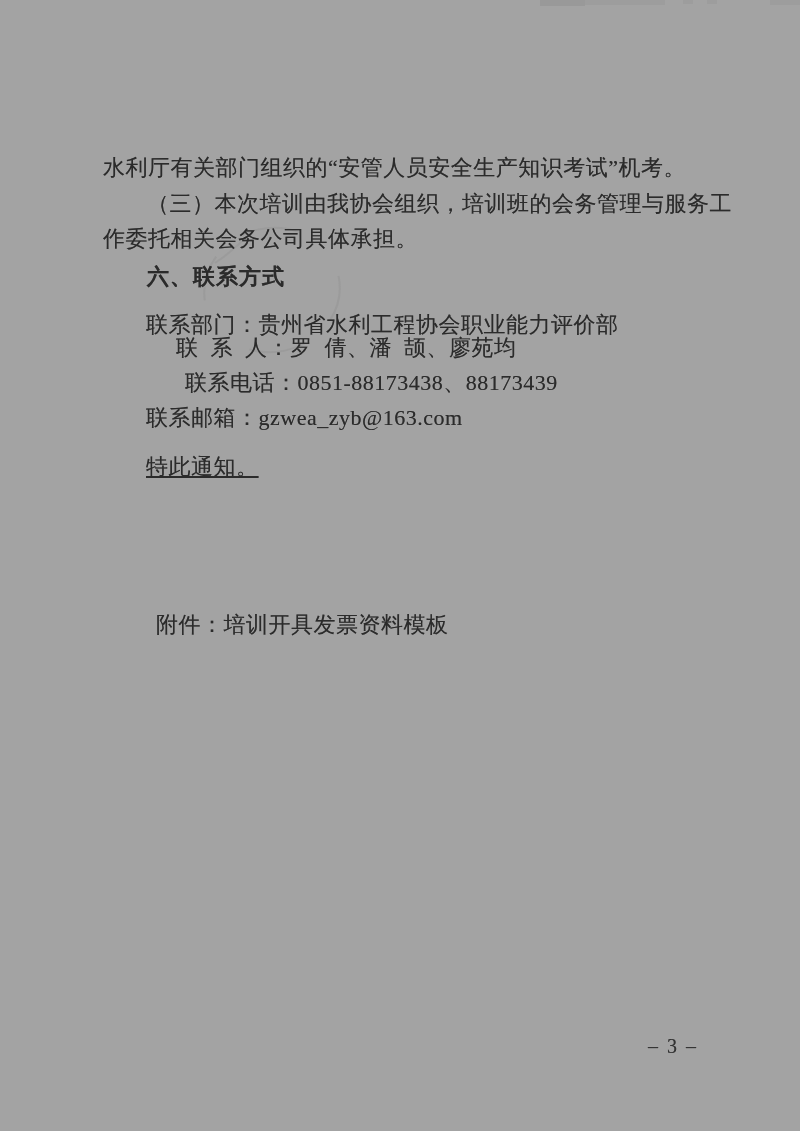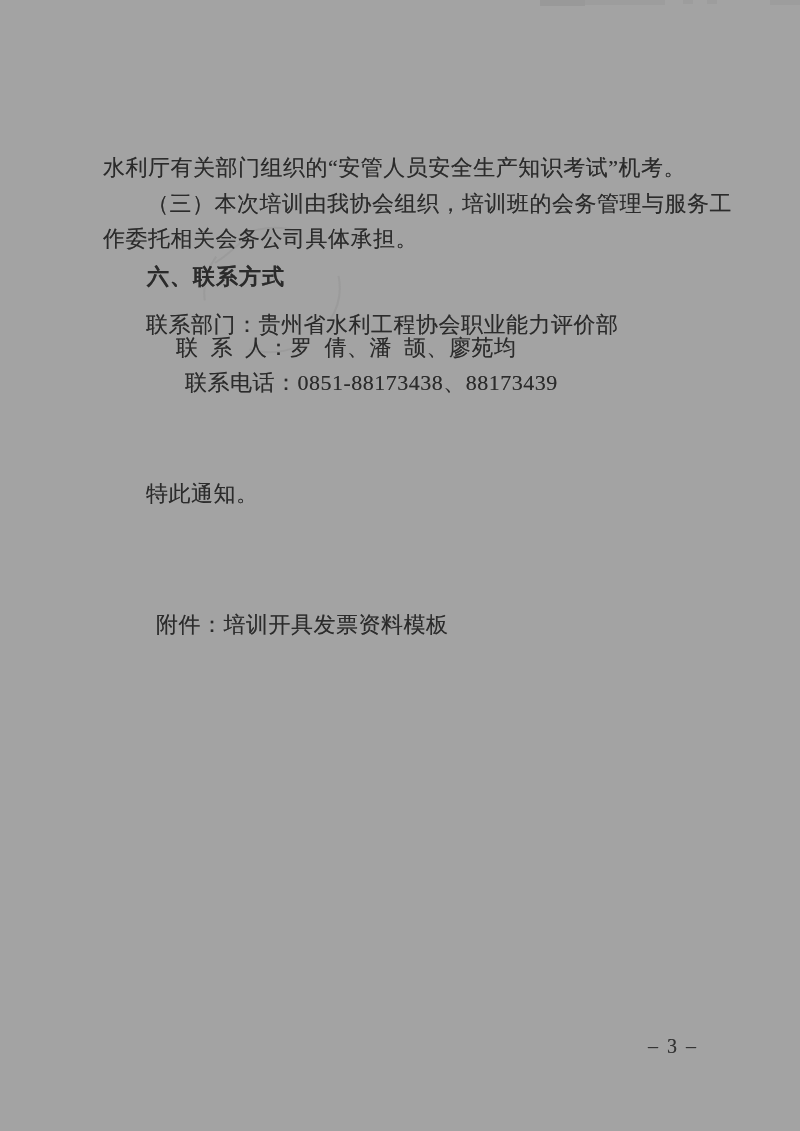--- a/index.html
+++ b/index.html
@@ -35,21 +35,21 @@
     font-weight: 700;
     font-size: 22px;
     letter-spacing: 1px;
   }
   
   .l-dept   { top: 302px; left: 146px; margin-top: 12px; }
   .l-person { top: 337px; left: 146px; margin-left: 30px; }
   .l-phone  { top: 372px; left: 146px; margin-left: 39px; }
   .l-email  { top: 407px; left: 146px; }
   .l-addr   { top: 442px; left: 146px; }
-  .l-close  { top: 483px; left: 146px; }
+  .l-close  { top: 456px; left: 146px; text-decoration: underline; }
   
   .l-attach { top: 614px; left: 156px; }
   
   .l-pagenum {
     top: 1036px; left: 648px;
     font-size: 20px;
     letter-spacing: 2px;
     color: #333333;
   }
   
@@ -93,20 +93,21 @@
   <div class="line l-c3a">（三）本次培训由我协会组织，培训班的会务管理与服务工</div>
 
   <div class="line l-head">六、联系方式</div>
 
   <div class="line l-dept">联系部门：贵州省水利工程协会职业能力评价部</div>
 
   <div class="line l-person">联  系  人：罗  倩、潘  颉、廖苑均</div>
 
   <div class="line l-phone">联系电话：0851-88173438、88173439</div>
 
+  <div class="line l-email">联系邮箱：gzwea_zyb@163.com</div>
 
 
   <div class="line l-close">特此通知。</div>
 
   <div class="line l-attach">附件：培训开具发票资料模板</div>
 
   <div class="line l-pagenum">– 3 –</div>
 
 </div>
 

